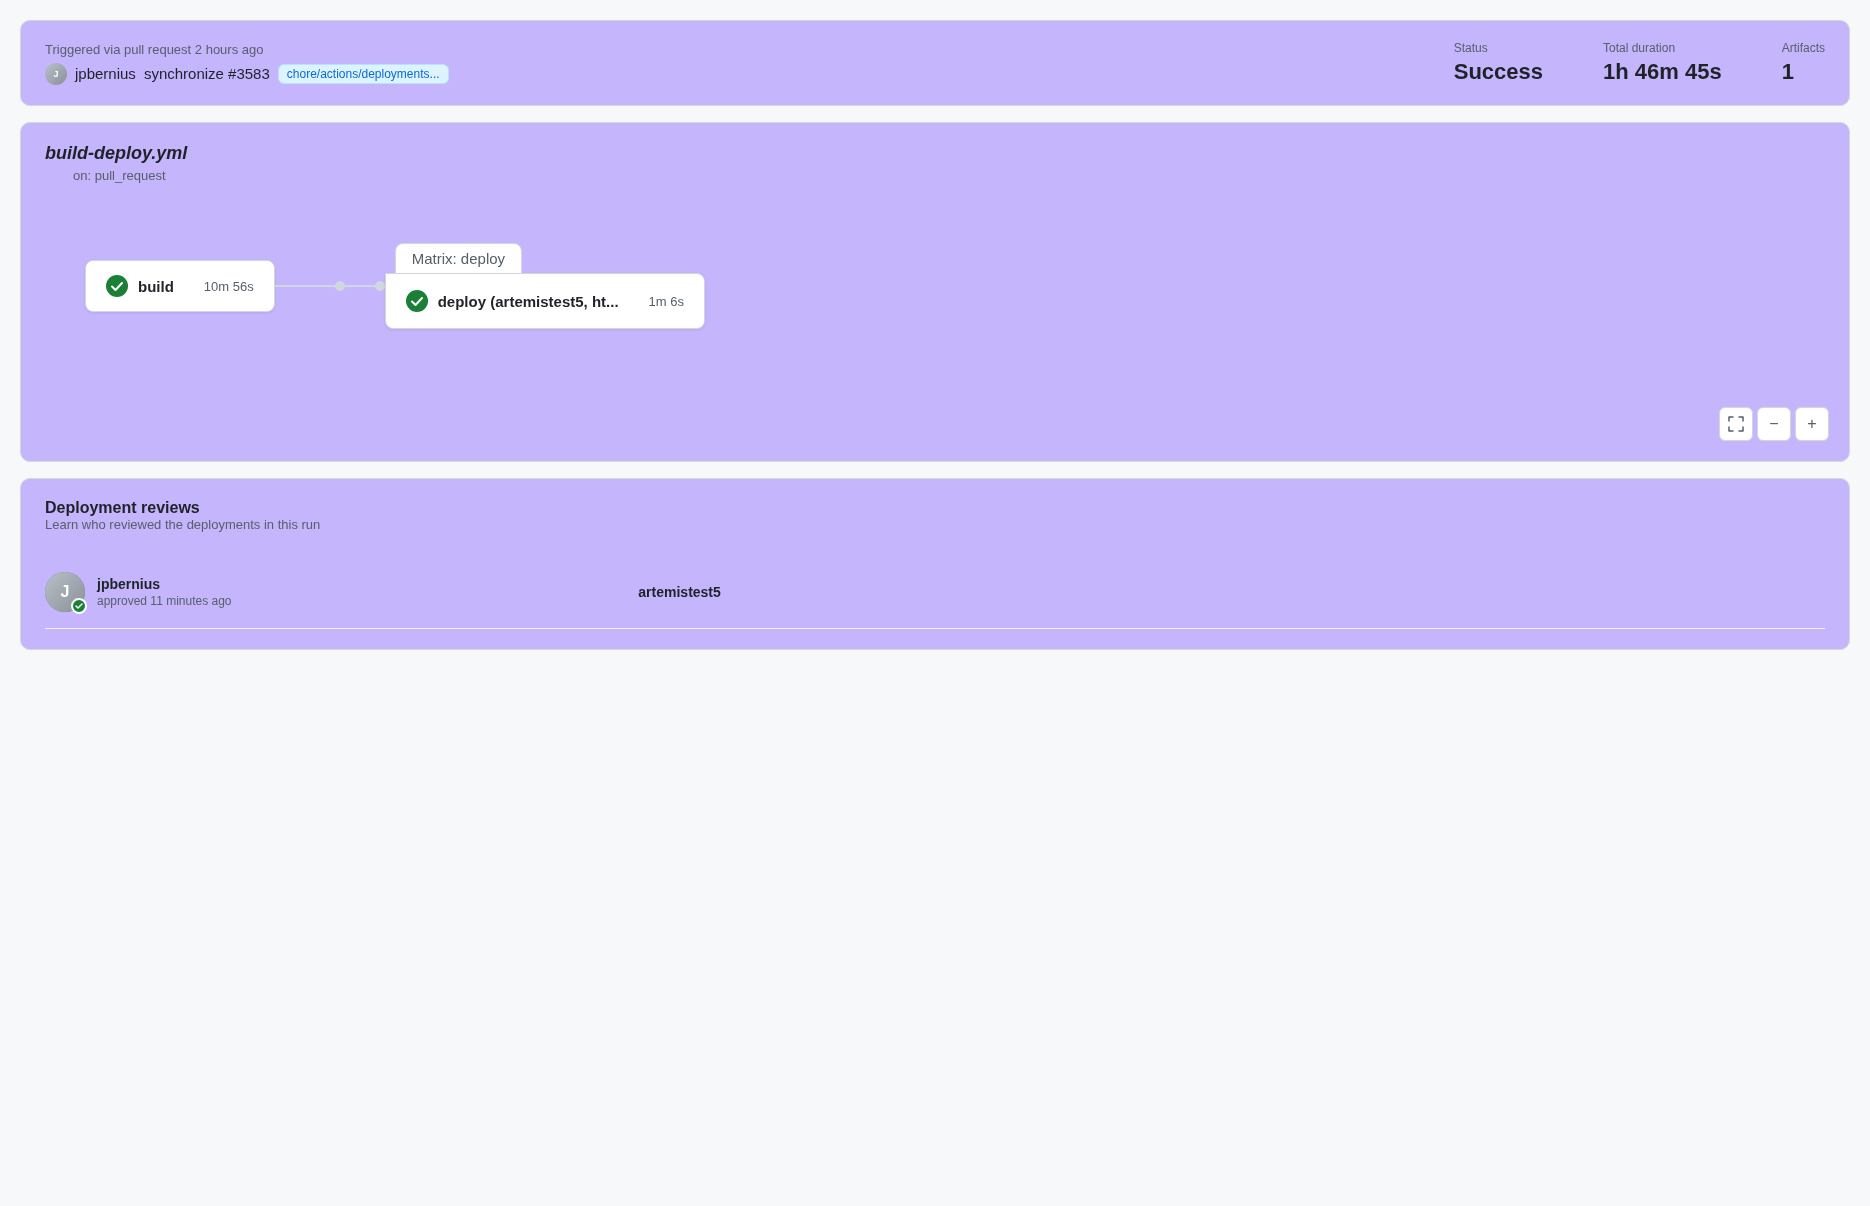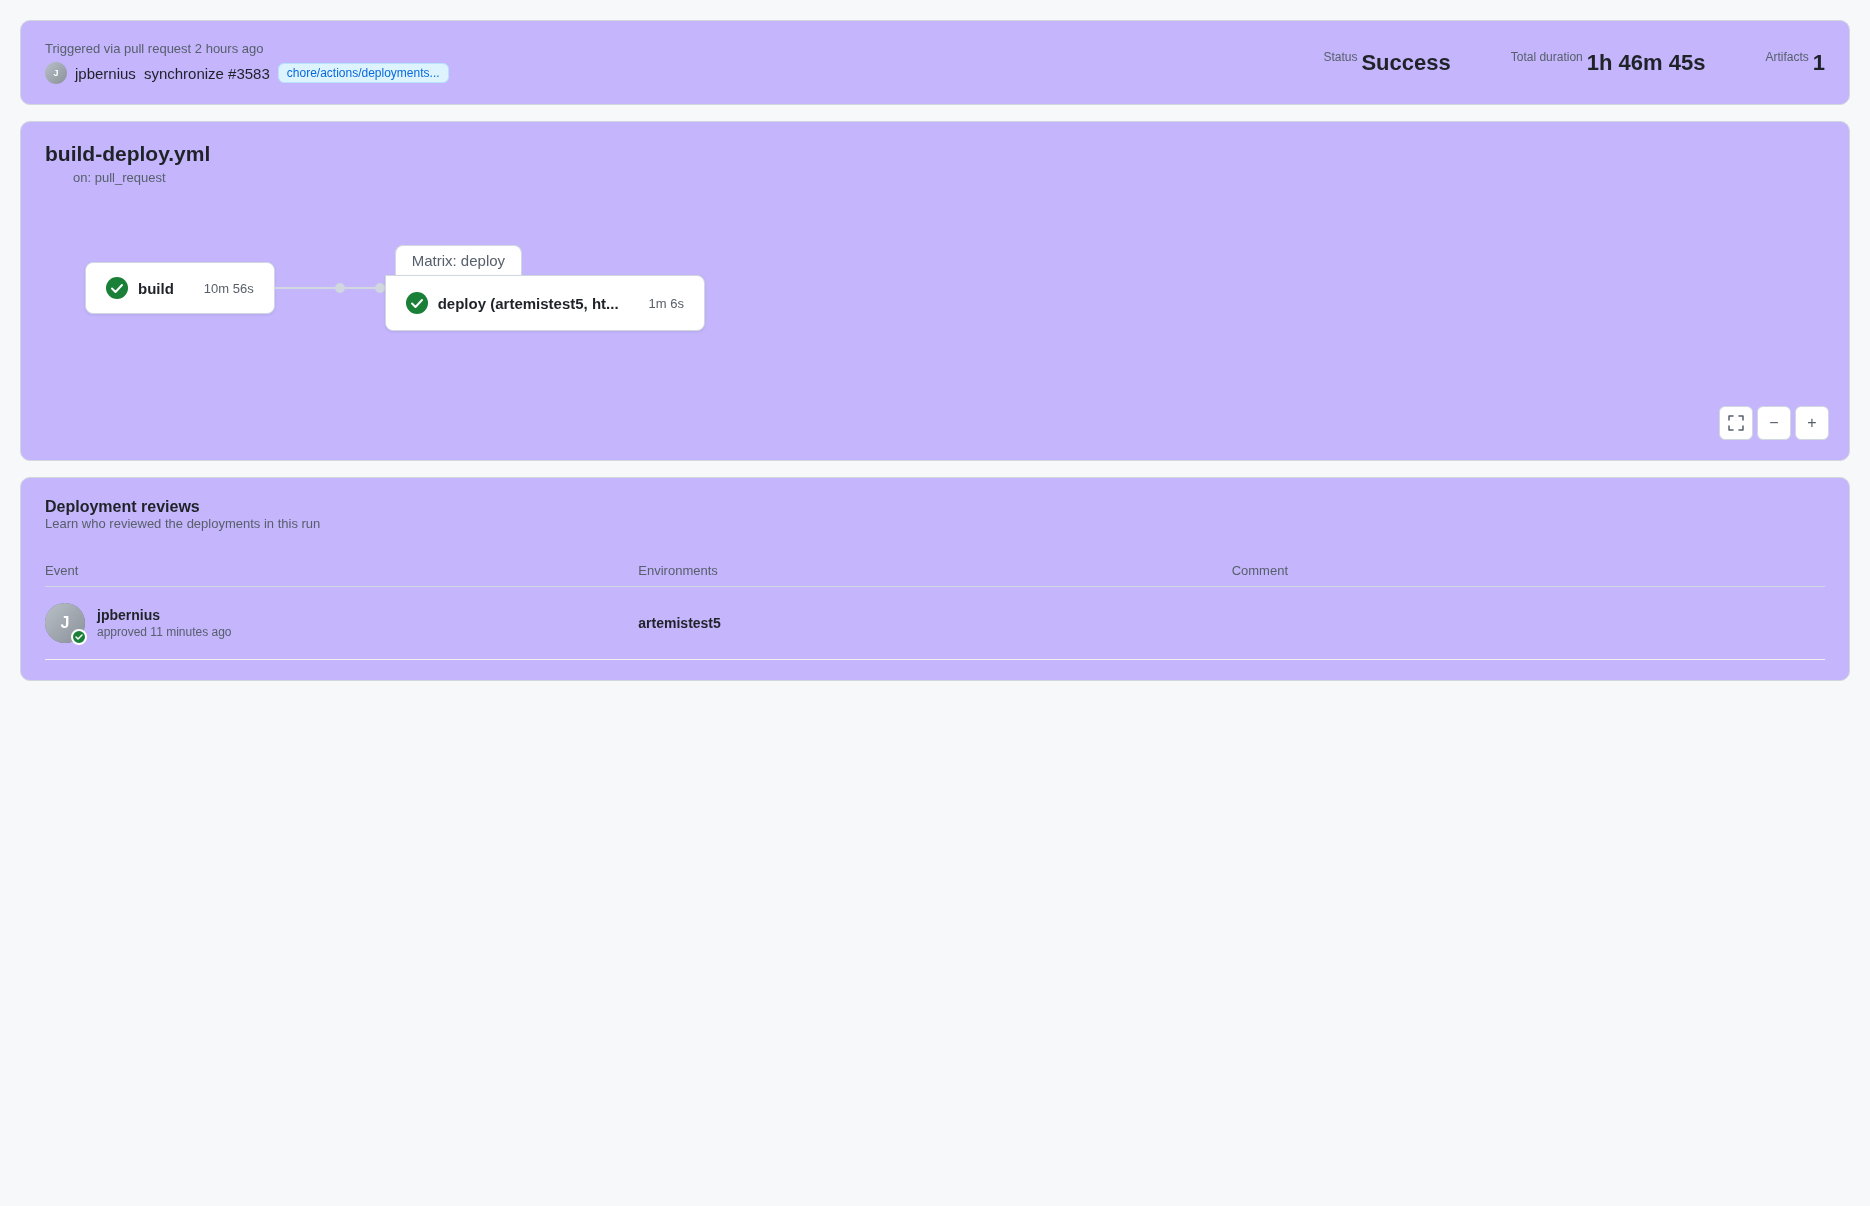--- a/index.html
+++ b/index.html
@@ -53,41 +53,43 @@
       font-size: 12px;
       cursor: pointer;
     }
     .top-card-right {
       display: flex;
       gap: 60px;
       align-items: flex-start;
     }
     .meta-item {
       display: flex;
+      flex-direction: column;
       gap: 4px;
     }
     .meta-label {
       font-size: 12px;
       color: #57606a;
     }
     .meta-value {
       font-size: 22px;
       font-weight: 600;
       color: #1f2328;
     }
 
     
     .build-card {
       min-height: 340px;
       position: relative;
     }
     .build-title {
-      font-size: 21px;
+      font-size: 18px;
       font-weight: 700;
       margin-bottom: 4px;
+      font-style: italic;
     }
     .build-subtitle {
       font-size: 13px;
       color: #57606a;
       margin-bottom: 40px;
       margin-left: 28px;
     }
 
     
     .workflow-area {
@@ -369,25 +371,20 @@
     <button class="zoom-btn">
       <span>+</span>
     </button>
   </div>
 </div>
 
 <div class="card">
   <div class="reviews-title">Deployment reviews</div>
   <div class="reviews-subtitle">Learn who reviewed the deployments in this run</div>
 
-  <div class="reviews-table-header">
-    <span class="col-header">Event</span>
-    <span class="col-header">Environments</span>
-    <span class="col-header">Comment</span>
-  </div>
 
   <div class="review-row">
     <div class="reviewer-cell">
       <div class="reviewer-avatar" style="position:relative;">
         <div class="avatar-face">J</div>
         <div class="approved-badge">
           <svg width="10" height="10" viewBox="0 0 10 10" fill="none">
             <path d="M2 5l2 2 4-4" stroke="white" stroke-width="1.5" stroke-linecap="round" stroke-linejoin="round"></path>
           </svg>
         </div>

